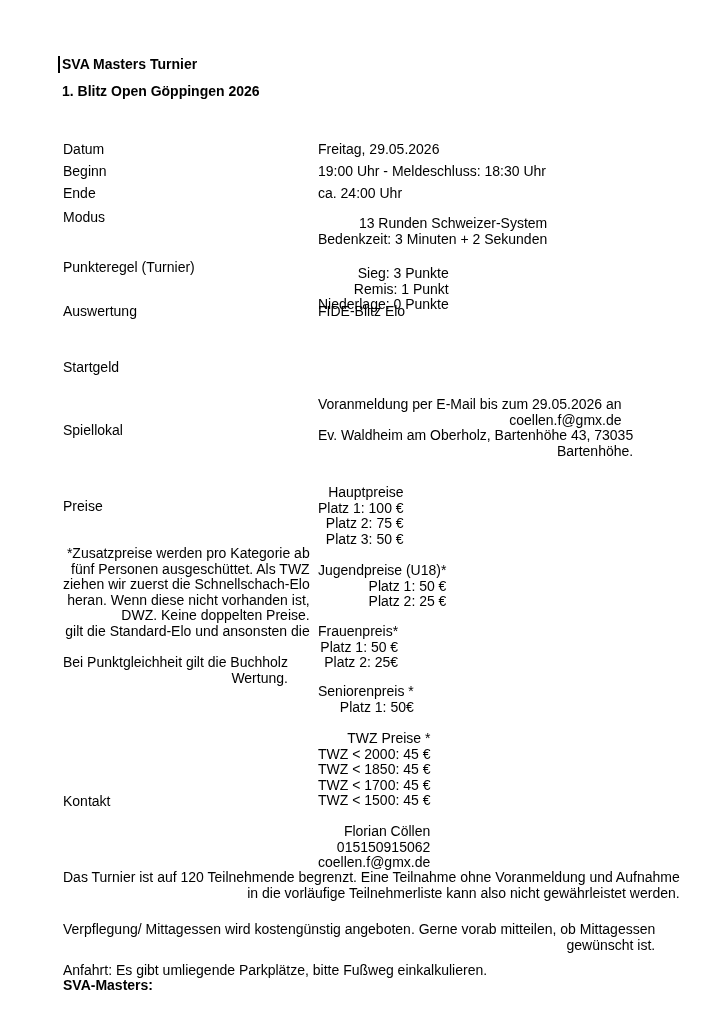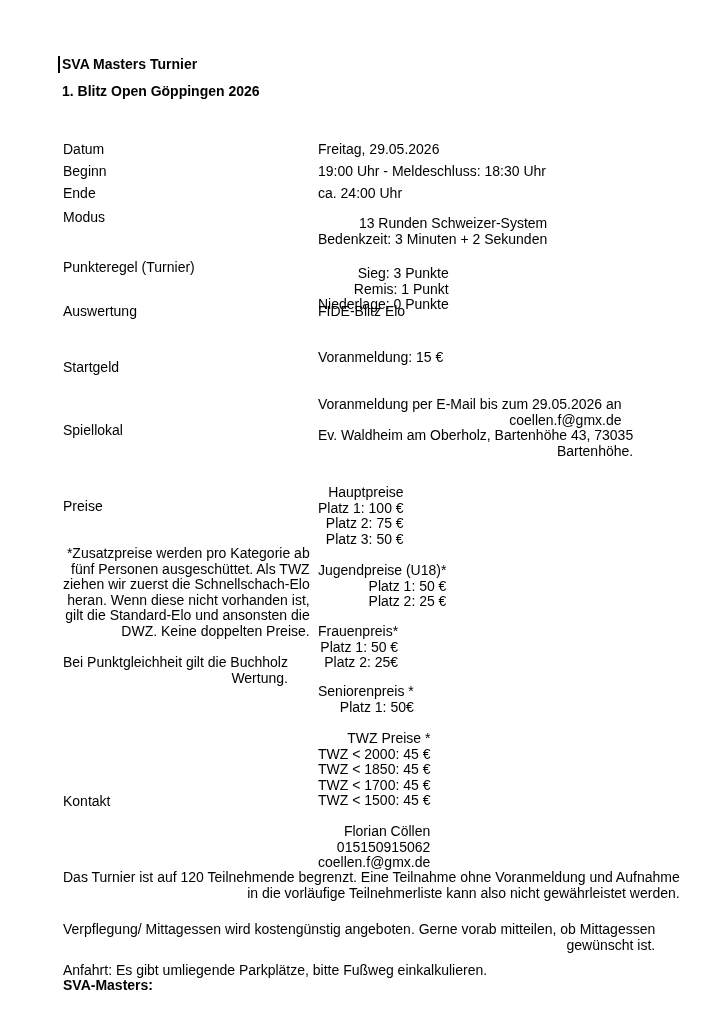--- a/index.html
+++ b/index.html
@@ -68,21 +68,20 @@
 
   <div class="block" style="left:318px; top:254px">
     <div>Sieg: 3 Punkte</div>
     <div>Remis: 1 Punkt</div>
     <div>Niederlage: 0 Punkte</div>
   </div>
 
   <div class="t" style="left:318px; top:304px">FIDE-Blitz Elo</div>
 
   <div class="block" style="left:318px; top:338px">
-    <div>Voranmeldung: 15 €</div>
   </div>
   <div class="block" style="left:318px; top:385px">
     <div>Voranmeldung per E-Mail bis zum 29.05.2026 an</div>
     <div>coellen.f@gmx.de</div>
   </div>
 
   <div class="block" style="left:318px; top:416px">
     <div>Ev. Waldheim am Oberholz, Bartenhöhe 43, 73035</div>
     <div>Bartenhöhe.</div>
   </div>
@@ -117,22 +116,22 @@
     <div>TWZ &lt; 1850: 45 €</div>
     <div>TWZ &lt; 1700: 45 €</div>
     <div>TWZ &lt; 1500: 45 €</div>
   </div>
 
   <div class="block" style="left:63px; top:534px">
     <div>*Zusatzpreise werden pro Kategorie ab</div>
     <div>fünf Personen ausgeschüttet. Als TWZ</div>
     <div>ziehen wir zuerst die Schnellschach-Elo</div>
     <div>heran. Wenn diese nicht vorhanden ist,</div>
+    <div>DWZ. Keine doppelten Preise.</div>
     <div>gilt die Standard-Elo und ansonsten die</div>
-    <div>DWZ. Keine doppelten Preise.</div>
   </div>
 
   <div class="block" style="left:63px; top:643px">
     <div>Bei Punktgleichheit gilt die Buchholz</div>
     <div>Wertung.</div>
   </div>
 
   <div class="block" style="left:318px; top:812px">
     <div>Florian Cöllen</div>
     <div>015150915062</div>

